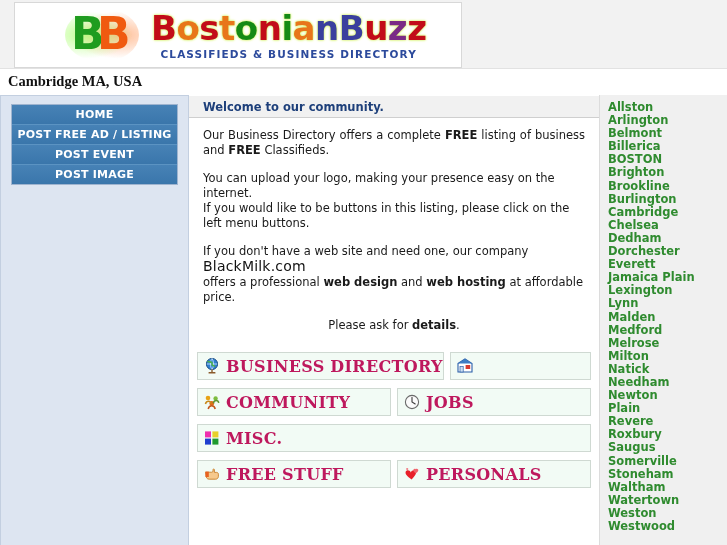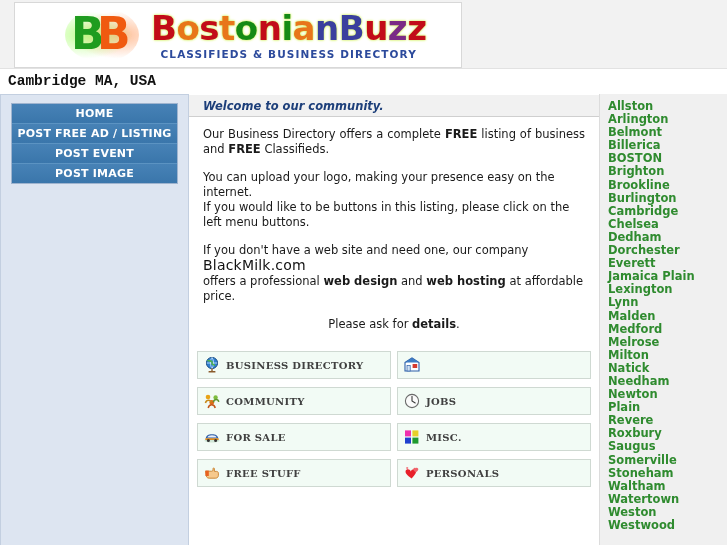--- a/index.html
+++ b/index.html
@@ -86,21 +86,21 @@
     font-family: "DejaVu Sans", sans-serif;
     font-weight: bold;
     font-size: 10.5px;
     letter-spacing: 1.1px;
     color: #2c4a9c;
     white-space: nowrap;
   }
 
   .location-line {
     padding: 4px 0 5px 8px;
-    font-family: Liberation Mono, monospace;
+    font-family: Liberation Serif, serif;
     font-weight: bold;
     font-size: 14.5px;
     color: #111111;
     background: #ffffff;
   }
 
   
   .page {
     display: flex;
     align-items: stretch;
@@ -152,21 +152,20 @@
     display: flex;
     align-items: center;
     padding-left: 14px;
     box-sizing: border-box;
   }
   .welcome-bar .wtext {
     font-family: "DejaVu Sans", sans-serif;
     font-weight: bold;
     font-size: 11.5px;
     color: #1d3f7a;
-    font-style: italic;
   }
   .intro {
     padding: 10px 14px 4px 14px;
     font-family: "DejaVu Sans", sans-serif;
     font-size: 11.5px;
     color: #1a1a1a;
     line-height: 15px;
   }
   .intro p { margin: 0 0 13px 0; }
   .intro p.just { text-align: justify; }
@@ -206,22 +205,22 @@
   .cat-icon {
     width: 18px;
     height: 18px;
     flex: 0 0 18px;
     margin-right: 5px;
     display: block;
   }
   .cat-label {
     font-family: "DejaVu Serif", "Liberation Serif", serif;
     font-weight: bold;
-    font-size: 10px;
-    color: #404040;
+    font-size: 16px;
+    color: #be185d;
     letter-spacing: .3px;
     white-space: nowrap;
   }
 
   
   .col-right {
     width: 128px;
     flex: 0 0 128px;
     background: #f0f0f0;
     border-left: 1px solid #dcdcdc;
@@ -326,31 +325,20 @@
         <div class="cat-cell">
           <svg class="cat-icon" viewBox="0 0 18 18">
             <circle cx="9" cy="9" r="6.6" fill="#fbfbfb" stroke="#6a6a6a" stroke-width="1.1"></circle>
             <path d="M9 4.4 V9 L12.2 11" stroke="#3a3a3a" stroke-width="1.1" fill="none" stroke-linecap="round"></path>
           </svg>
           <span class="cat-label">JOBS</span>
         </div>
       </div>
 
       <div class="cat-row">
-        <div class="cat-cell">
-          <svg class="cat-icon" viewBox="0 0 18 18">
-            <ellipse cx="9" cy="12.6" rx="7.6" ry="2" fill="#cfe6d6"></ellipse>
-            <path d="M2.6 10.4 C3.4 7.4 5 6.2 9 6.2 C13 6.2 14.6 7.6 15.4 10.4 Z" fill="#2f5fa8"></path>
-            <path d="M4.4 9.6 C5 7.9 6.2 7.2 9 7.2 C11.8 7.2 13 8 13.6 9.6 Z" fill="#e8eef8"></path>
-            <rect x="2.2" y="10.2" width="13.6" height="1.9" rx=".9" fill="#e08a1a"></rect>
-            <circle cx="5.4" cy="12.4" r="1.5" fill="#333"></circle>
-            <circle cx="12.6" cy="12.4" r="1.5" fill="#333"></circle>
-          </svg>
-          <span class="cat-label">FOR SALE</span>
-        </div>
         <div class="cat-cell">
           <svg class="cat-icon" viewBox="0 0 18 18">
             <rect x="2" y="2.4" width="6" height="6" fill="#ef2fae"></rect>
             <rect x="9.4" y="2.4" width="6" height="6" fill="#e8cf2a"></rect>
             <rect x="2" y="9.6" width="6" height="6" fill="#1f3fcf"></rect>
             <rect x="9.4" y="9.6" width="6" height="6" fill="#1f9a2f"></rect>
           </svg>
           <span class="cat-label">MISC.</span>
         </div>
       </div>

